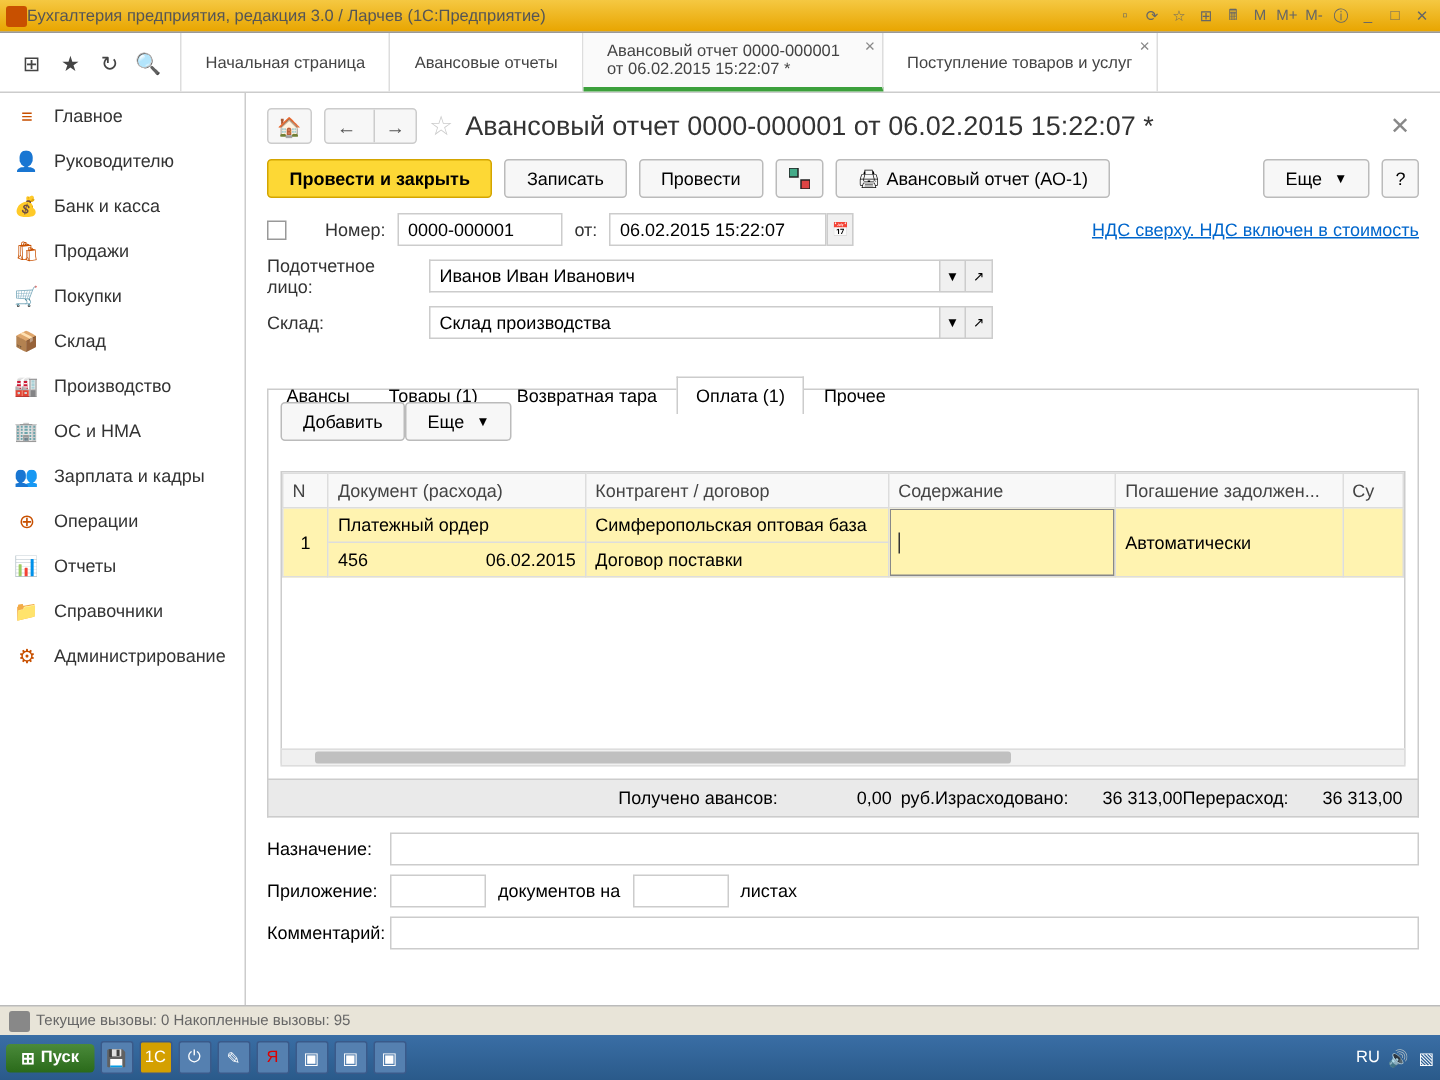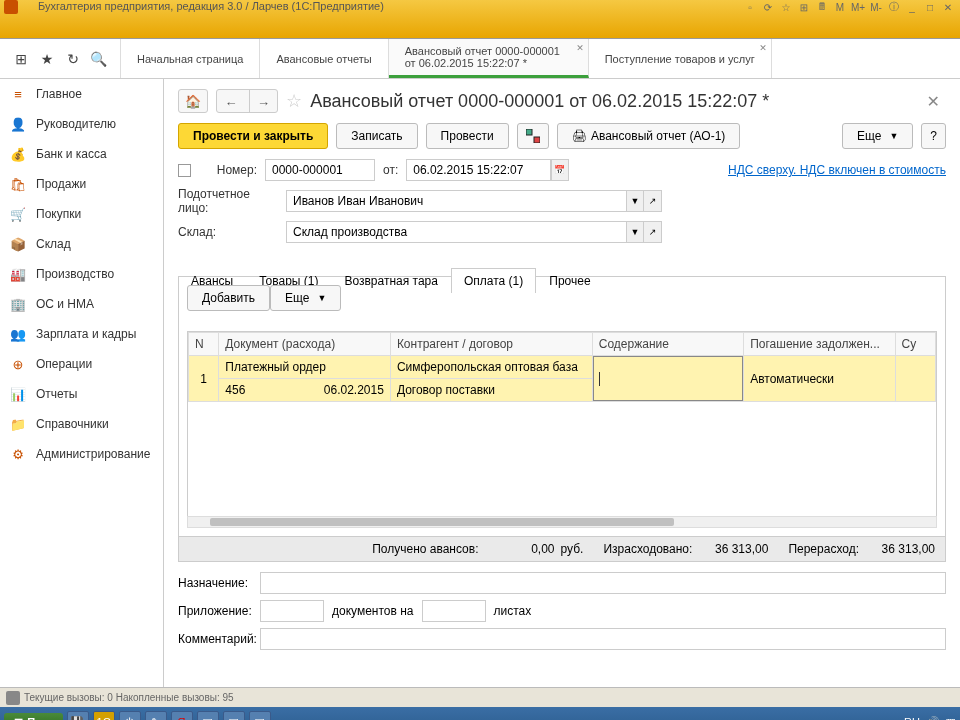--- a/index.html
+++ b/index.html
@@ -1,19 +1,19 @@
 <!DOCTYPE html>
 <html><head>
 <meta charset="utf-8">
 <style>
 * { box-sizing: border-box; margin: 0; padding: 0; font-family: Arial, sans-serif; }
 body { width: 960px; height: 720px; background: #d4d0c8; overflow: hidden; font-size: 11px; }
 
 
-.titlebar { height: 39px; background: linear-gradient(#f5c842, #e8a500); display: flex; align-items: flex-start; padding: 0 4px; gap: 20px; border-bottom: 1px solid #999; }
+.titlebar { height: 22px; background: linear-gradient(#f5c842, #e8a500); display: flex; align-items: center; padding: 0 4px; gap: 0; border-bottom: 1px solid #999; }
 .titlebar .tb-icon { width: 14px; height: 14px; background: #c85000; border-radius: 2px; }
 .titlebar .tb-title { flex: 1; color: #555; font-size: 11px; }
 .titlebar .tb-btns { display: flex; gap: 2px; }
 .titlebar .tb-btn { width: 16px; height: 14px; font-size: 10px; display: flex; align-items: center; justify-content: center; color: #666; cursor: pointer; }
 
 
 .toptools { height: 40px; background: #fff; display: flex; align-items: center; border-bottom: 1px solid #ccc; }
 .toptools .tool-icons { display: flex; gap: 8px; padding: 0 12px; border-right: 1px solid #ddd; height: 100%; align-items: center; }
 .toptools .tool-ic { width: 18px; height: 18px; display: flex; align-items: center; justify-content: center; color: #444; font-size: 14px; cursor: pointer; }
 .toptools .tabs { display: flex; height: 100%; }
@@ -72,21 +72,21 @@
 .tbl { width: 100%; border-collapse: collapse; font-size: 12px; table-layout: fixed; }
 .tbl th { background: #f8f8f8; border: 1px solid #ddd; padding: 4px 6px; text-align: left; font-weight: normal; color: #444; height: 22px; }
 .tbl td { border: 1px solid #ddd; padding: 4px 6px; height: 22px; }
 .tbl tr.selrow td { background: #fff3b0; }
 .tbl td.cursor-cell { box-shadow: inset 0 0 0 1px #888; }
 .cursor-mark { display: inline-block; border-left: 1px solid #333; height: 14px; vertical-align: middle; }
 .hscroll { position: absolute; bottom: 8px; left: 8px; right: 8px; height: 12px; background: #f0f0f0; border: 1px solid #ddd; }
 .hscroll-thumb { position: absolute; left: 3%; width: 62%; height: 8px; top: 1px; background: #c0c0c0; border-radius: 2px; }
 
 
-.totals { display: flex; background: #eaeaea; padding: 5px 10px; font-size: 12px; gap: 20px; border: 1px solid #ccc; border-top: none; }
+.totals { display: flex; background: #eaeaea; padding: 5px 10px; font-size: 12px; border: 1px solid #ccc; border-top: none; }
 .totals .tot { display: flex; gap: 6px; }
 .totals .tot .val { min-width: 70px; text-align: right; }
 
 
 .bottom-fields { margin-top: 10px; }
 .bf-row { display: flex; align-items: center; gap: 8px; margin-bottom: 6px; font-size: 12px; }
 .bf-row label { width: 74px; }
 .bf-input { flex: 1; border: 1px solid #ccc; padding: 3px 6px; height: 22px; }
 .bf-sm { width: 64px; border: 1px solid #ccc; padding: 3px 6px; height: 22px; }
 

